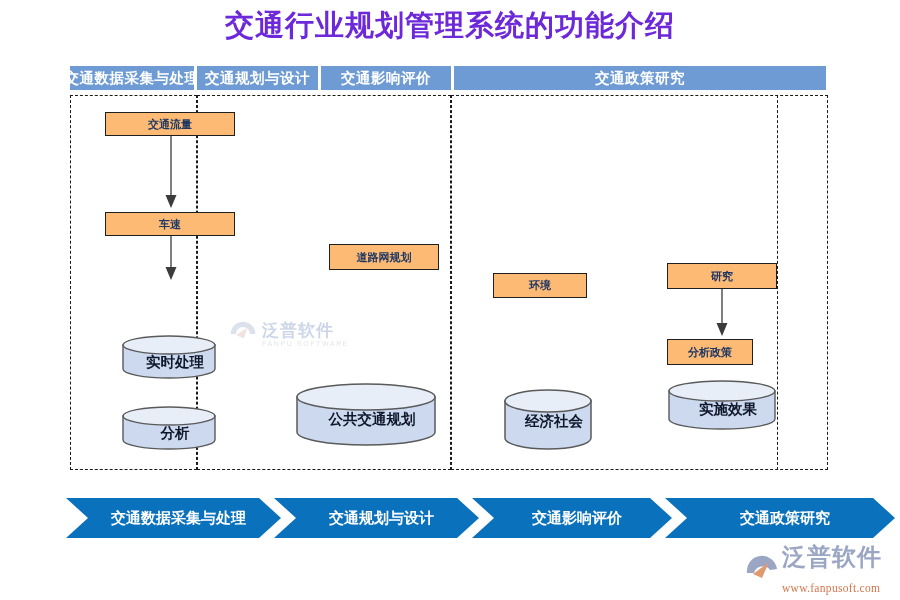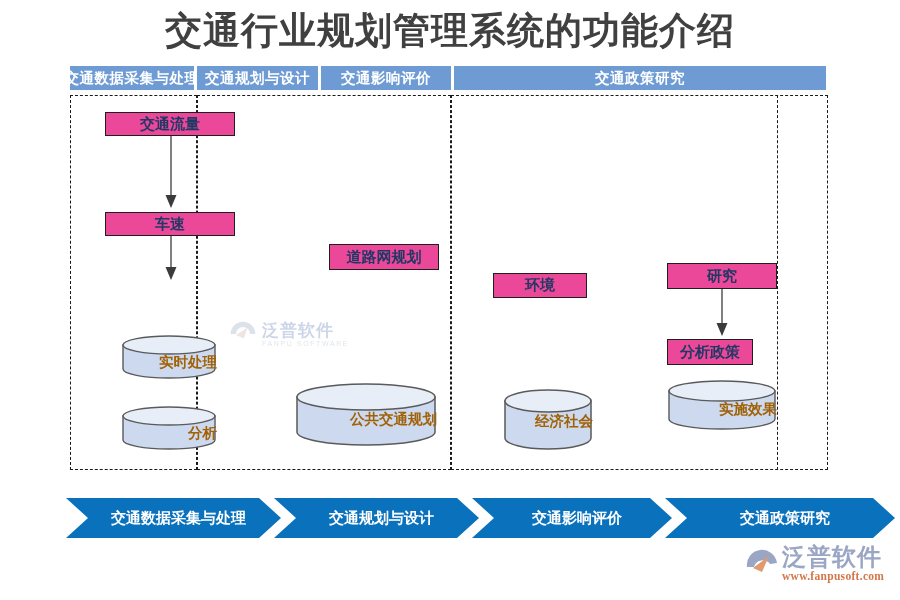--- a/index.html
+++ b/index.html
@@ -10,23 +10,23 @@
     position:relative;
     overflow:hidden;
   }
   #canvas{position:absolute;left:0;top:0;width:900px;height:600px;}
 
   
   .page-title{
     position:absolute;left:0;top:6px;width:900px;
     text-align:center;
     font-family:"DejaVu Serif","Liberation Serif",serif;
-    font-size:37px;
-    font-weight:700;
-    color:#404040;
+    font-size:29px;
+    font-weight:700;
+    color:#6d28d9;
     letter-spacing:1px;
     white-space:nowrap;
   }
 
   
   .col-header{
     position:absolute;
     height:24px;
     background:#6e9bd4;
     color:#ffffff;
@@ -42,36 +42,36 @@
     position:absolute;
     border:1.6px dashed #1a1a1a;
     background:transparent;
     box-sizing:border-box;
   }
 
   
   .proc-box{
     position:absolute;
     border:1.3px solid #1f1f1f;
-    background:#ec4899;
+    background:#fdba74;
     color:#1f3864;
-    font-size:15px;
+    font-size:11px;
     font-weight:700;
     display:flex;align-items:center;justify-content:center;
     white-space:nowrap;
     box-sizing:border-box;
   }
 
   
   .cyl{position:absolute;}
   .cyl svg{position:absolute;left:0;top:0;}
   .cyl .cyl-label{
-    position:absolute;left:0;width:100%;
-    text-align:right;
-    color:#a16207;
+    position:absolute;left:6px;width:100%;
+    text-align:center;
+    color:#0f172a;
     font-size:14.5px;
     font-weight:700;
     white-space:nowrap;
   }
 
   
   .arrow{position:absolute;}
 
   
   .chev{
@@ -118,23 +118,22 @@
     position:absolute;left:745px;top:545px;
     display:flex;align-items:center;
   }
   .logo .logo-mark{width:34px;height:34px;position:relative;margin-right:3px;}
   .logo .logo-txt{line-height:1.0;}
   .logo .logo-cn{
     font-size:24px;font-weight:700;color:#9aa6c4;letter-spacing:1px;
     font-family:"DejaVu Sans","Liberation Sans",sans-serif;
   }
   .logo .logo-url{
-    font-size:11.5px;color:#d4764a;letter-spacing:0.3px;margin-top:2px;
+    font-size:11.5px;color:#d4764a;letter-spacing:0.3px;margin-top:14px;
     font-family:"Liberation Serif","DejaVu Serif",serif;
-    font-weight:bold;
   }
 </style>
 </head>
 <body>
 
 <div id="canvas">
 
   <div class="page-title">交通行业规划管理系统的功能介绍</div>
 
   <div class="col-header" style="left:70px;top:66px;width:124px;">交通数据采集与处理</div>

